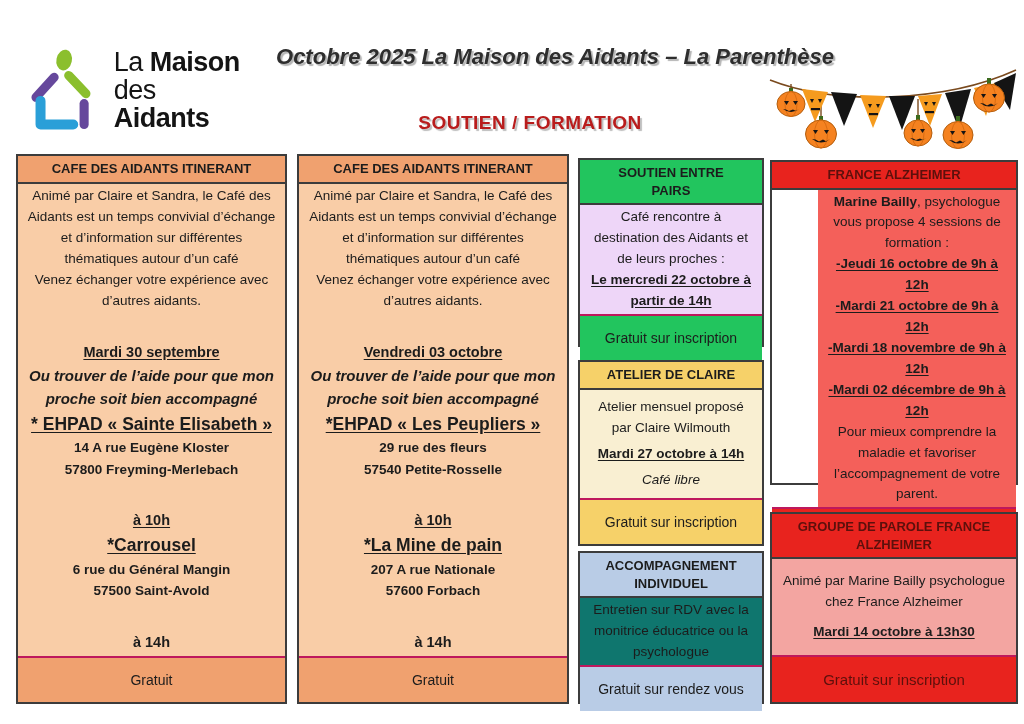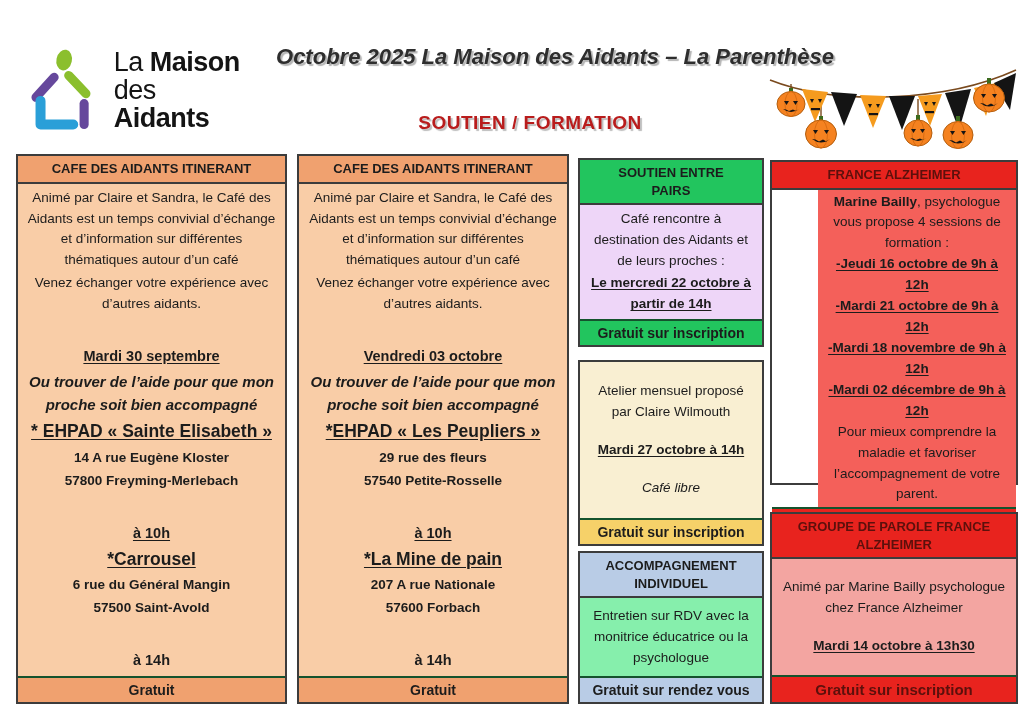--- a/index.html
+++ b/index.html
@@ -23,41 +23,41 @@
   #garland { position:absolute; left:766px; top:58px; width:254px; height:102px; }
 
   
   .box { position:absolute; display:flex; flex-direction:column;
          border:2px solid #3c3c3c; }
   .box-header { border-bottom:2px solid #3c3c3c; display:flex; align-items:center;
                 justify-content:center; text-align:center; font-weight:bold;
                 font-size:13px; padding:4px 20px; line-height:1.35; }
   .box-body { flex:1; display:flex; flex-direction:column; justify-content:space-evenly;
               align-items:center; text-align:center; padding:2px 8px; }
-  .box-footer { border-top:2px solid #14532d; text-align:center; font-weight:bold;
-                font-size:14px; padding:4px 5px; }
+  .box-footer { border-top:2px solid #be185d; text-align:center; font-weight:normal;
+                font-size:14px; padding:14px 5px; }
 
   .t  { font-size:13.5px; line-height:1.55; }
   .n  { font-weight:normal; }
   .b  { font-weight:bold; }
   .bi { font-weight:bold; font-style:italic; font-size:15px; }
   .i  { font-style:italic; }
   .u  { text-decoration:underline; text-underline-offset:2px; }
   .md { font-size:14.5px;margin-top:28px; }
   .lg { font-size:17.5px; }
 
   
   .orange .box-header, .orange .box-footer { background:#f0a16f; }
   .orange .box-body   { background:#f9cda7; }
   .purple .box-header, .purple .box-footer { background:#22c55e; }
   .purple .box-body   { background:#eed6f8; }
   .yellow .box-header, .yellow .box-footer { background:#f6d169; }
   .yellow .box-body   { background:#f9efd2; }
   .blue .box-header,  .blue .box-footer    { background:#b9cce6; }
-  .blue .box-body     { background:#86efac; }
+  .blue .box-body     { background:#0f766e; }
   .red  .box-header,  .red .box-footer     { background:#e8231e; color:#5c100c; }
   .red .box-footer    { font-size:15px; }
   .red1 .box-body     { background:#f4605a;margin-left:46px; }
   .red2 .box-body     { background:#f3a5a1; }
 
   
   #cafe1 { left:16px;  top:154px; width:271px; height:550px; }
   #cafe2 { left:297px; top:154px; width:272px; height:550px; }
   #pairs { left:578px; top:158px; width:186px; height:189px; }
   #claire{ left:578px; top:360px; width:186px; height:186px; }
@@ -213,20 +213,21 @@
   <section id="pairs" class="box purple">
     <div class="box-header">SOUTIEN ENTRE PAIRS</div>
     <div class="box-body">
       <p class="t n">Café rencontre à destination des Aidants et de leurs proches :</p>
       <p class="t b u">Le mercredi 22 octobre à partir de 14h</p>
     </div>
     <div class="box-footer">Gratuit sur inscription</div>
   </section>
 
   <section id="claire" class="box yellow">
+    <div class="box-header">ATELIER DE CLAIRE</div>
     <div class="box-body">
       <p class="t n">Atelier mensuel proposé par Claire Wilmouth</p>
       <p class="t b u">Mardi 27 octobre à 14h</p>
       <p class="t i">Café libre</p>
     </div>
     <div class="box-footer">Gratuit sur inscription</div>
   </section>
 
   <section id="accomp" class="box blue">
     <div class="box-header">ACCOMPAGNEMENT INDIVIDUEL</div>

